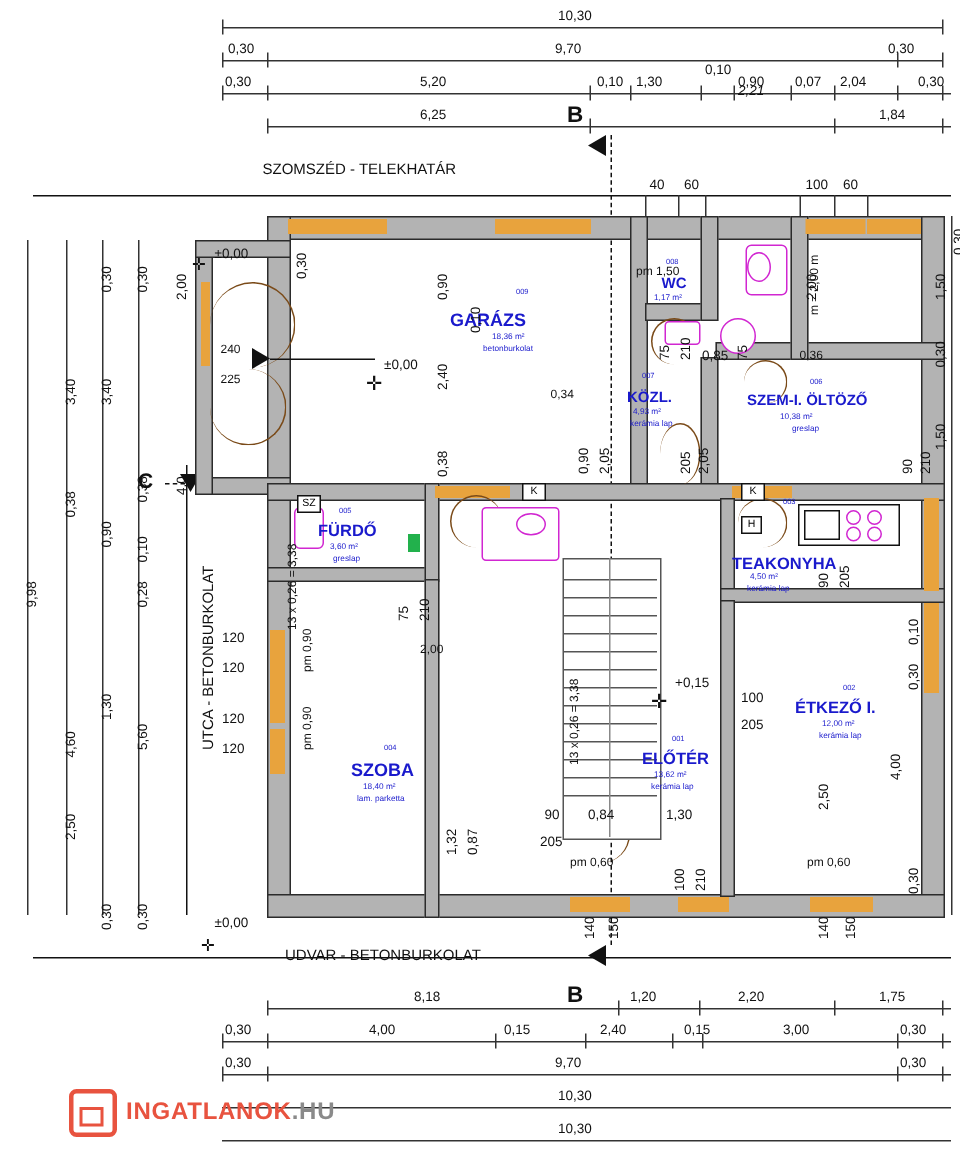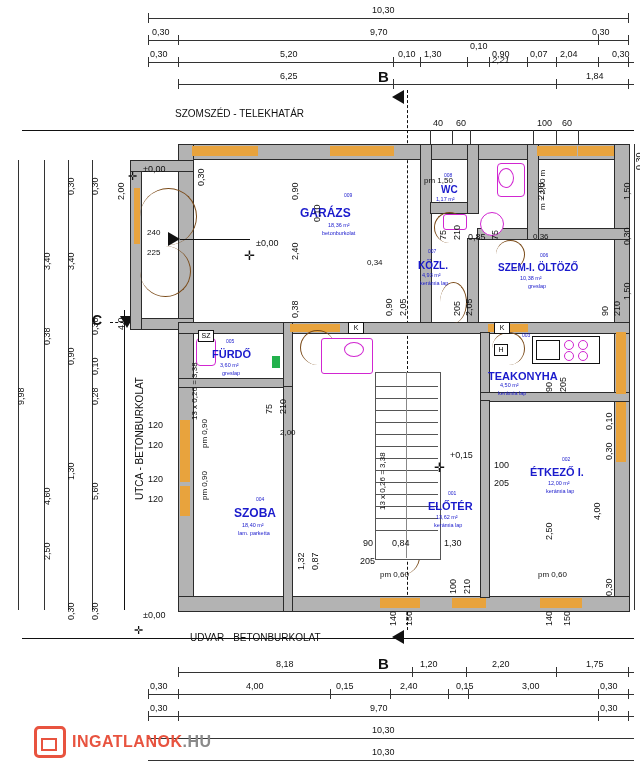--- a/index.html
+++ b/index.html
@@ -23,21 +23,21 @@
   .green{position:absolute;background:#22b14c;}
   .blackbox{position:absolute;background:#111;}
   .arrowL{position:absolute;width:0;height:0;border-top:7px solid transparent;border-bottom:7px solid transparent;border-right:12px solid #111;}
   .arrowR{position:absolute;width:0;height:0;border-top:7px solid transparent;border-bottom:7px solid transparent;border-left:12px solid #111;}
   .arrowD{position:absolute;width:0;height:0;border-left:7px solid transparent;border-right:7px solid transparent;border-top:12px solid #111;}
   .dash{position:absolute;border-left:1px dashed #111;}
   .dashh{position:absolute;border-top:1px dashed #111;}
   .swing{position:absolute;border:1px solid #7a4a18;border-radius:50%;clip-path:polygon(0 0,100% 0,100% 100%,0 100%);}
   .stairline{position:absolute;background:#555;height:1px;}
   .kbox{position:absolute;border:1px solid #111;background:#fff;font-size:7px;text-align:center;line-height:9px;}
-  .wm{position:absolute;display:flex;align-items:center;gap:6px;}
+  .wm{position:absolute;display:flex;align-items:center;gap:6px;margin-left:12px;}
   .wmlogo{width:26px;height:26px;border:3px solid #e8533f;border-radius:5px;position:relative;}
   .wmlogo:after{content:"";position:absolute;left:4px;top:9px;width:12px;height:9px;border:2px solid #e8533f;}
   .wmtxt{font-size:16px;font-weight:bold;color:#e8533f;letter-spacing:.5px;}
   .wmtxt span{color:#8a8a8a;}
 </style>
 </head>
 <body>
 
 <div id="stage">
 

